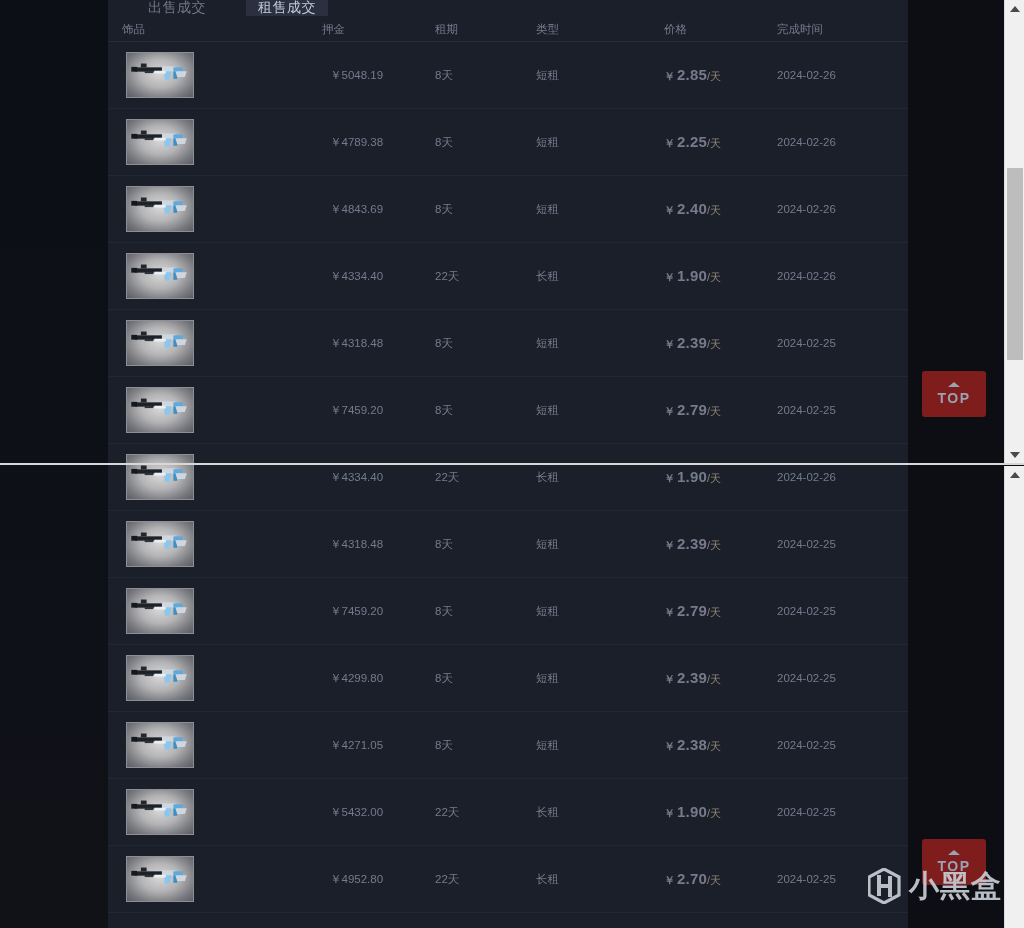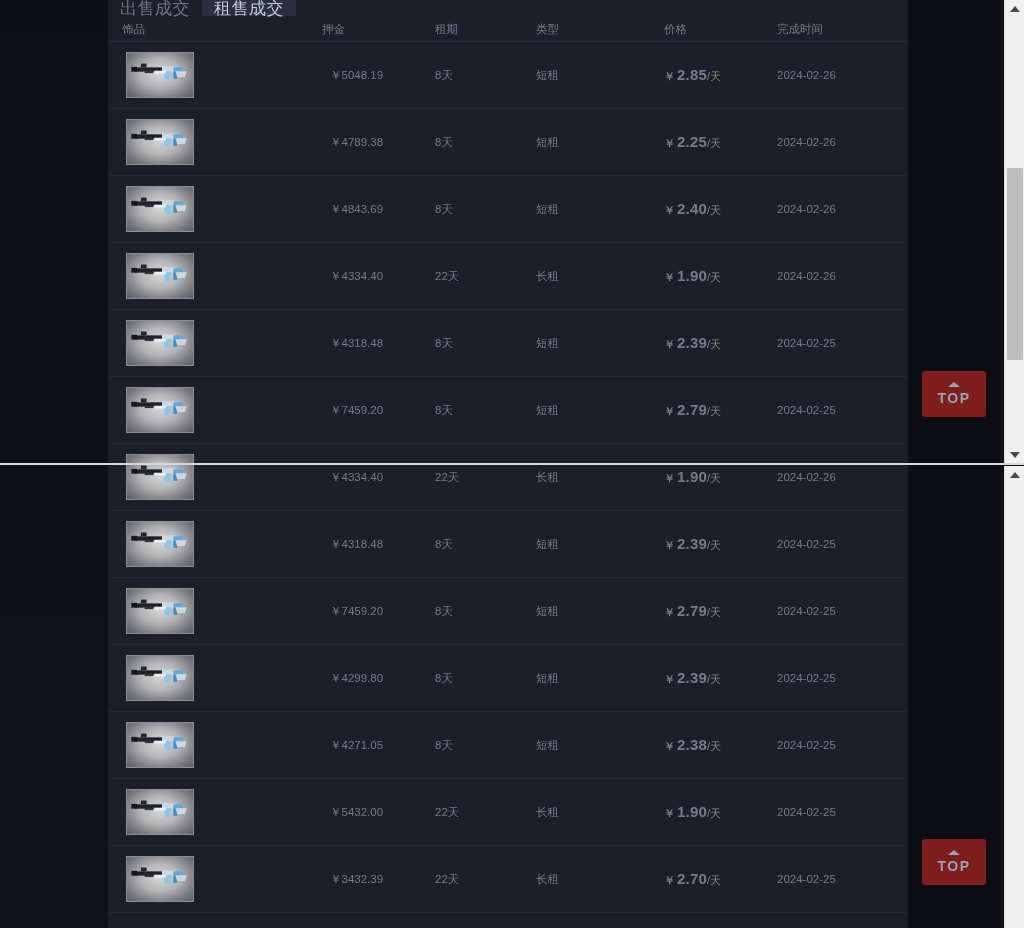--- a/index.html
+++ b/index.html
@@ -52,25 +52,26 @@
     width: 800px; height: 16px;
     display: flex;
     align-items: flex-end;
   }
   .tab {
     height: 16px;
     min-width: 76px;
     display: flex;
     align-items: center;
     justify-content: center;
-    font-size: 17px;
+    font-size: 14px;
     color: #6e7687;
     letter-spacing: .5px;
     cursor: pointer;
     padding: 0 12px;
+    margin-left: 28px;
   }
   .tab.active {
     background: #2a3040;
     color: #c3cada;
   }
 
   
   .thead {
     position: absolute;
     left: 0; top: 16px;
@@ -540,39 +541,48 @@
                 <rect x="2" y="8.5" width="6" height="5" fill="#15181d"></rect>
                 <rect x="12" y="5" width="6" height="4" fill="#22272e"></rect>
                 <path d="M36 13 L44 13 L42 22 L37 22 Z" fill="#8cc6ea"></path>
                 <rect x="46" y="13" width="4" height="8" fill="#3f8fc4"></rect>
                 <path d="M48 13 L60 13 L58 19 L50 19 Z" fill="#cfd6de"></path>
                 <rect x="26" y="12.5" width="12" height="3" fill="#e9eef3"></rect>
                 <rect x="16" y="12.5" width="9" height="2.5" fill="#2c333b"></rect>
               </g>
             </svg>
           </div>
-          <div class="cell col-dep deposit">￥3432.39</div>
+          <div class="cell col-dep deposit">￥4952.80</div>
           <div class="cell col-term term">22天</div>
           <div class="cell col-type type">长租</div>
           <div class="cell col-price price"><span class="yen">￥</span><span class="amt">2.70</span><span class="unit">/天</span></div>
           <div class="cell col-time time">2024-02-25</div>
         </div>
       </div>
 
   </div>
 
   <div class="topbtn" id="topbtn-1">
     <div class="caret"></div>
     <div class="lbl">TOP</div>
   </div>
   <div class="topbtn" id="topbtn-2">
     <div class="caret"></div>
     <div class="lbl">TOP</div>
   </div>
 
+  <div class="watermark">
+    <svg width="34" height="36" viewBox="0 0 34 36">
+      <path d="M16 1 L31 9 L31 27 L16 35 L1 27 L1 9 Z" fill="none" stroke="#c8ccd4" stroke-width="3.2"></path>
+      <path d="M11 9 L11 26" stroke="#c8ccd4" stroke-width="4" stroke-linecap="square"></path>
+      <path d="M22 10 L22 27" stroke="#c8ccd4" stroke-width="4" stroke-linecap="square"></path>
+      <path d="M11 18 L22 18" stroke="#c8ccd4" stroke-width="4"></path>
+    </svg>
+    <div class="wm-text">小黑盒</div>
+  </div>
 
   <div class="scroll" id="scroll-top">
     <div class="arrow up"></div>
     <div class="thumb-bar"></div>
     <div class="arrow down"></div>
   </div>
   <div class="scroll" id="scroll-bottom">
     <div class="arrow up"></div>
   </div>
 

